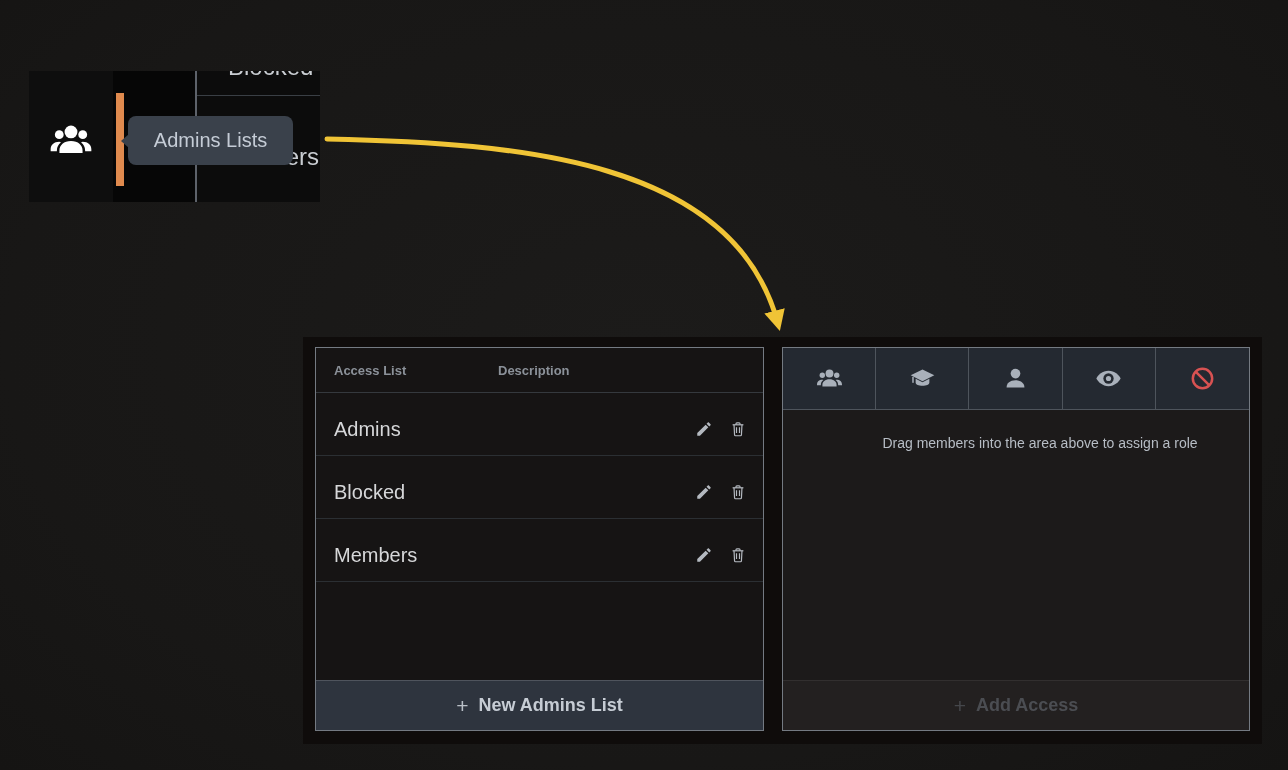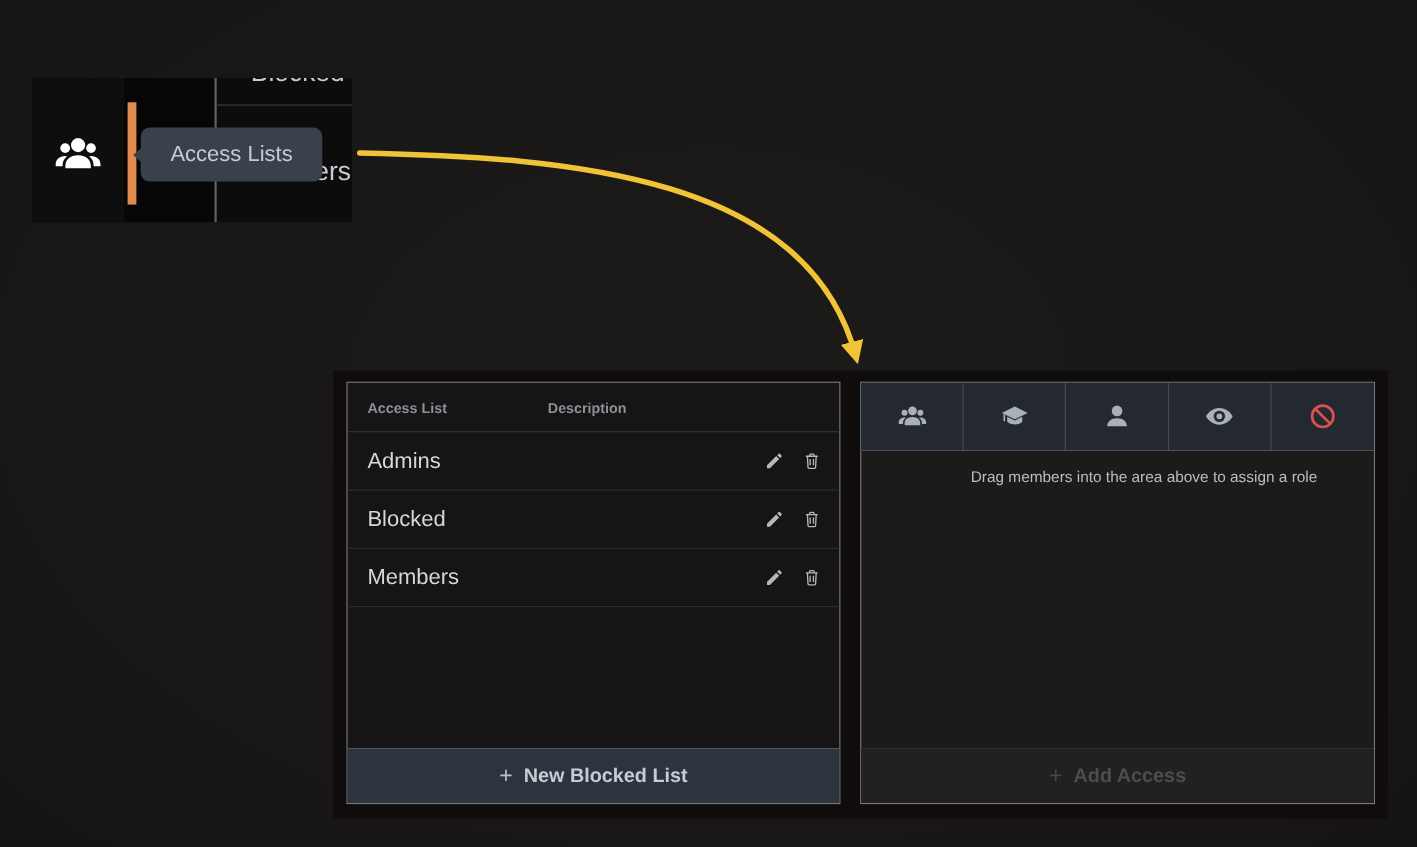--- a/index.html
+++ b/index.html
@@ -33,21 +33,21 @@
     border-right:8px solid #3a414b; }
 
   
   .arrow-overlay { position:absolute; left:0; top:0; width:1288px; height:770px;
     pointer-events:none; z-index:2; }
 
   
   .backdrop { position:absolute; left:303px; top:337px; width:959px; height:407px; background:#0f0c0b; }
 
   
-  .panel { position:absolute; border:1px solid #747a82; display:flex; flex-direction:column; }
+  .panel { position:absolute; border:1px solid #747a82; display:flex; flex-direction:column;gap:10px; }
   .panel-lists { left:315px; top:347px; width:449px; height:384px; background:#161414; }
   .table-header { height:45px; min-height:45px; display:flex; align-items:center;
     border-bottom:1px solid #35393e; font-weight:bold; font-size:13px; color:#8b9199; }
   .col-name { width:150px; padding-left:18px; }
   .col-desc { flex:1;padding-left:32px; }
   .al-row { height:53px; min-height:53px; display:flex; align-items:center;
     border-bottom:1px solid #2b2f33; font-size:20px; color:#d6d7d9; cursor:pointer; }
   .al-row .name { width:150px; padding-left:18px; }
   .al-row .desc { flex:1; }
   .row-actions { display:flex; align-items:center; gap:16px; padding-right:16px; }
@@ -125,21 +125,21 @@
           <use href="#ic-users"></use>
         </svg>
     </div>
     <div class="frag-accent"></div>
     <div class="frag-divider"></div>
     <div class="frag-top-text">Blocked</div>
     <div class="frag-sep"></div>
     <div class="frag-bottom-text">Members</div>
     <div class="tooltip">
       <span class="tooltip-pointer"></span>
-      <span>Access Lists</span>
+      <span>Admins Lists</span>
     </div>
   </div>
 
   <svg class="arrow-overlay" viewBox="0 0 1288 770">
     <defs>
       <marker id="ah" viewBox="0 0 10 10" refX="6.5" refY="5" markerWidth="4.2" markerHeight="4.2" orient="auto-start-reverse">
         <path d="M0 0 L10 5 L0 10 z" fill="#f0c436"></path>
       </marker>
     </defs>
     <path d="M327 139 C520 143 735 160 778 324" fill="none" stroke="#f0c436" stroke-width="5" stroke-linecap="round" marker-end="url(#ah)"></path>
@@ -201,21 +201,21 @@
               <use href="#ic-trash"></use>
             </svg>
         </button>
       </div>
     </div>
 
     <div class="spacer"></div>
 
     <div class="footer-btn footer-new">
       <span class="plus">+</span>
-      <span>New Blocked List</span>
+      <span>New Admins List</span>
     </div>
   </div>
 
   <div class="panel panel-members">
     <div class="role-row">
       <div class="role-cell">
         <svg viewBox="0 0 24 24" fill="currentColor">
             <use href="#ic-users"></use>
           </svg>
       </div>

